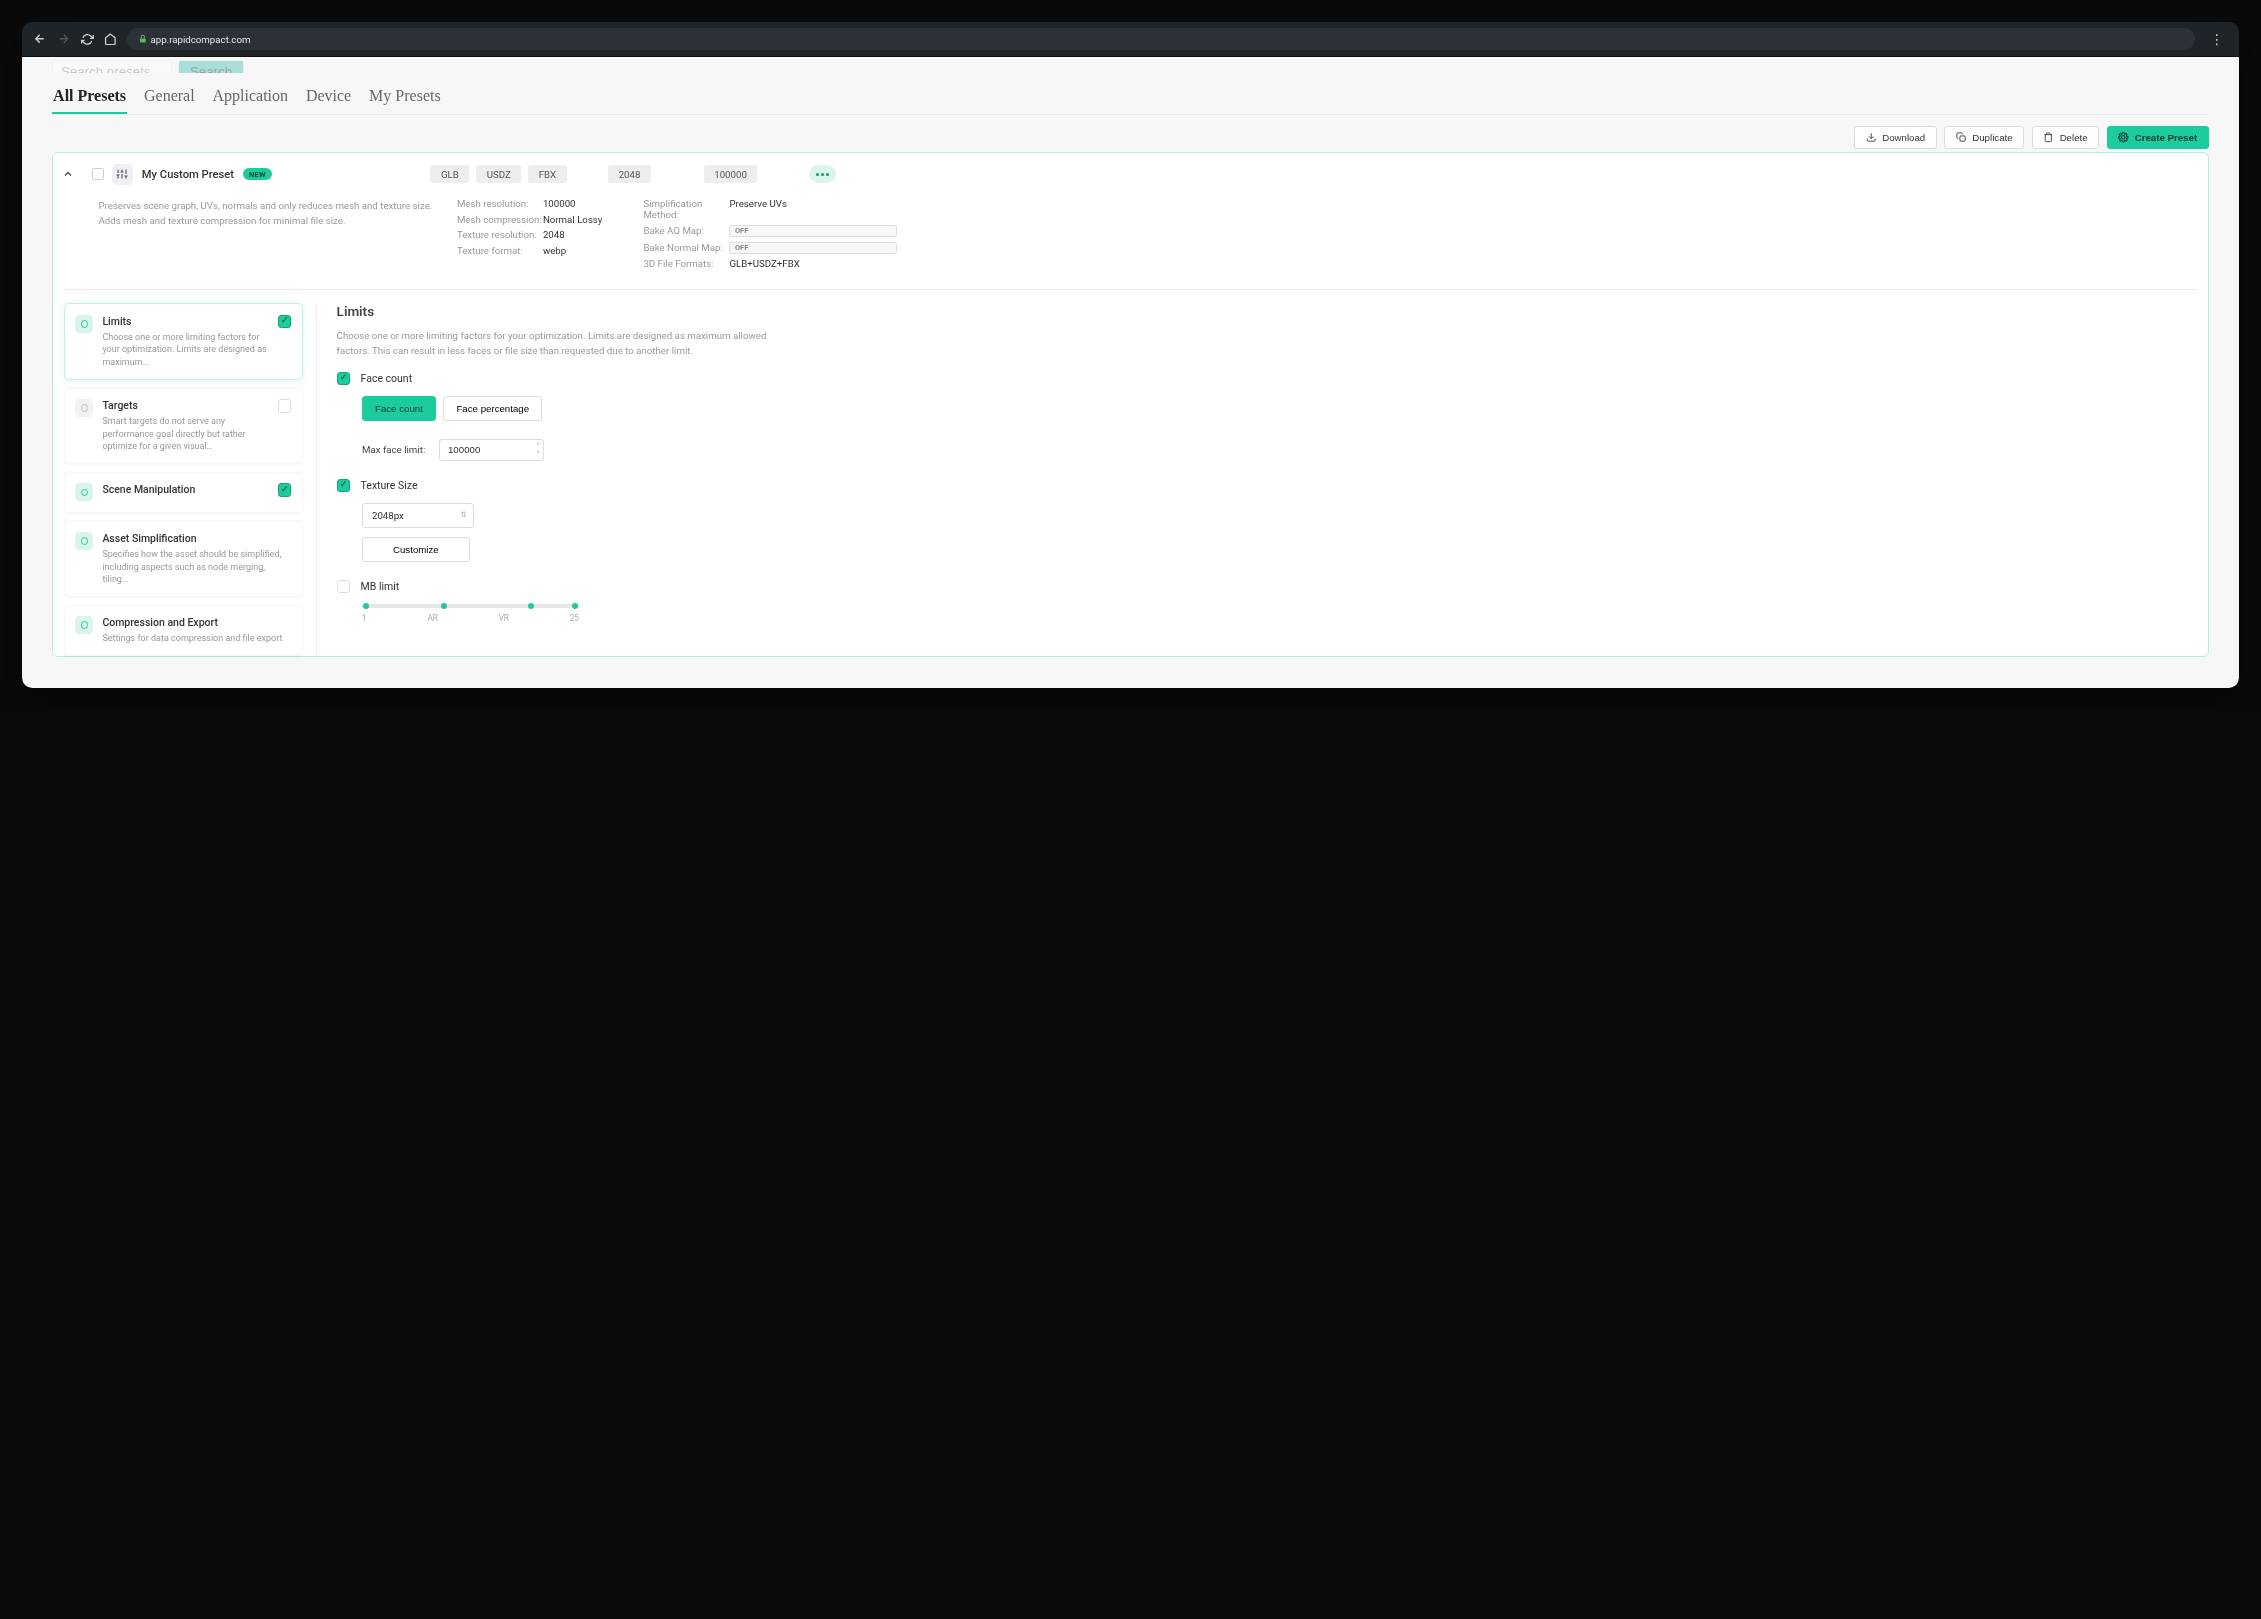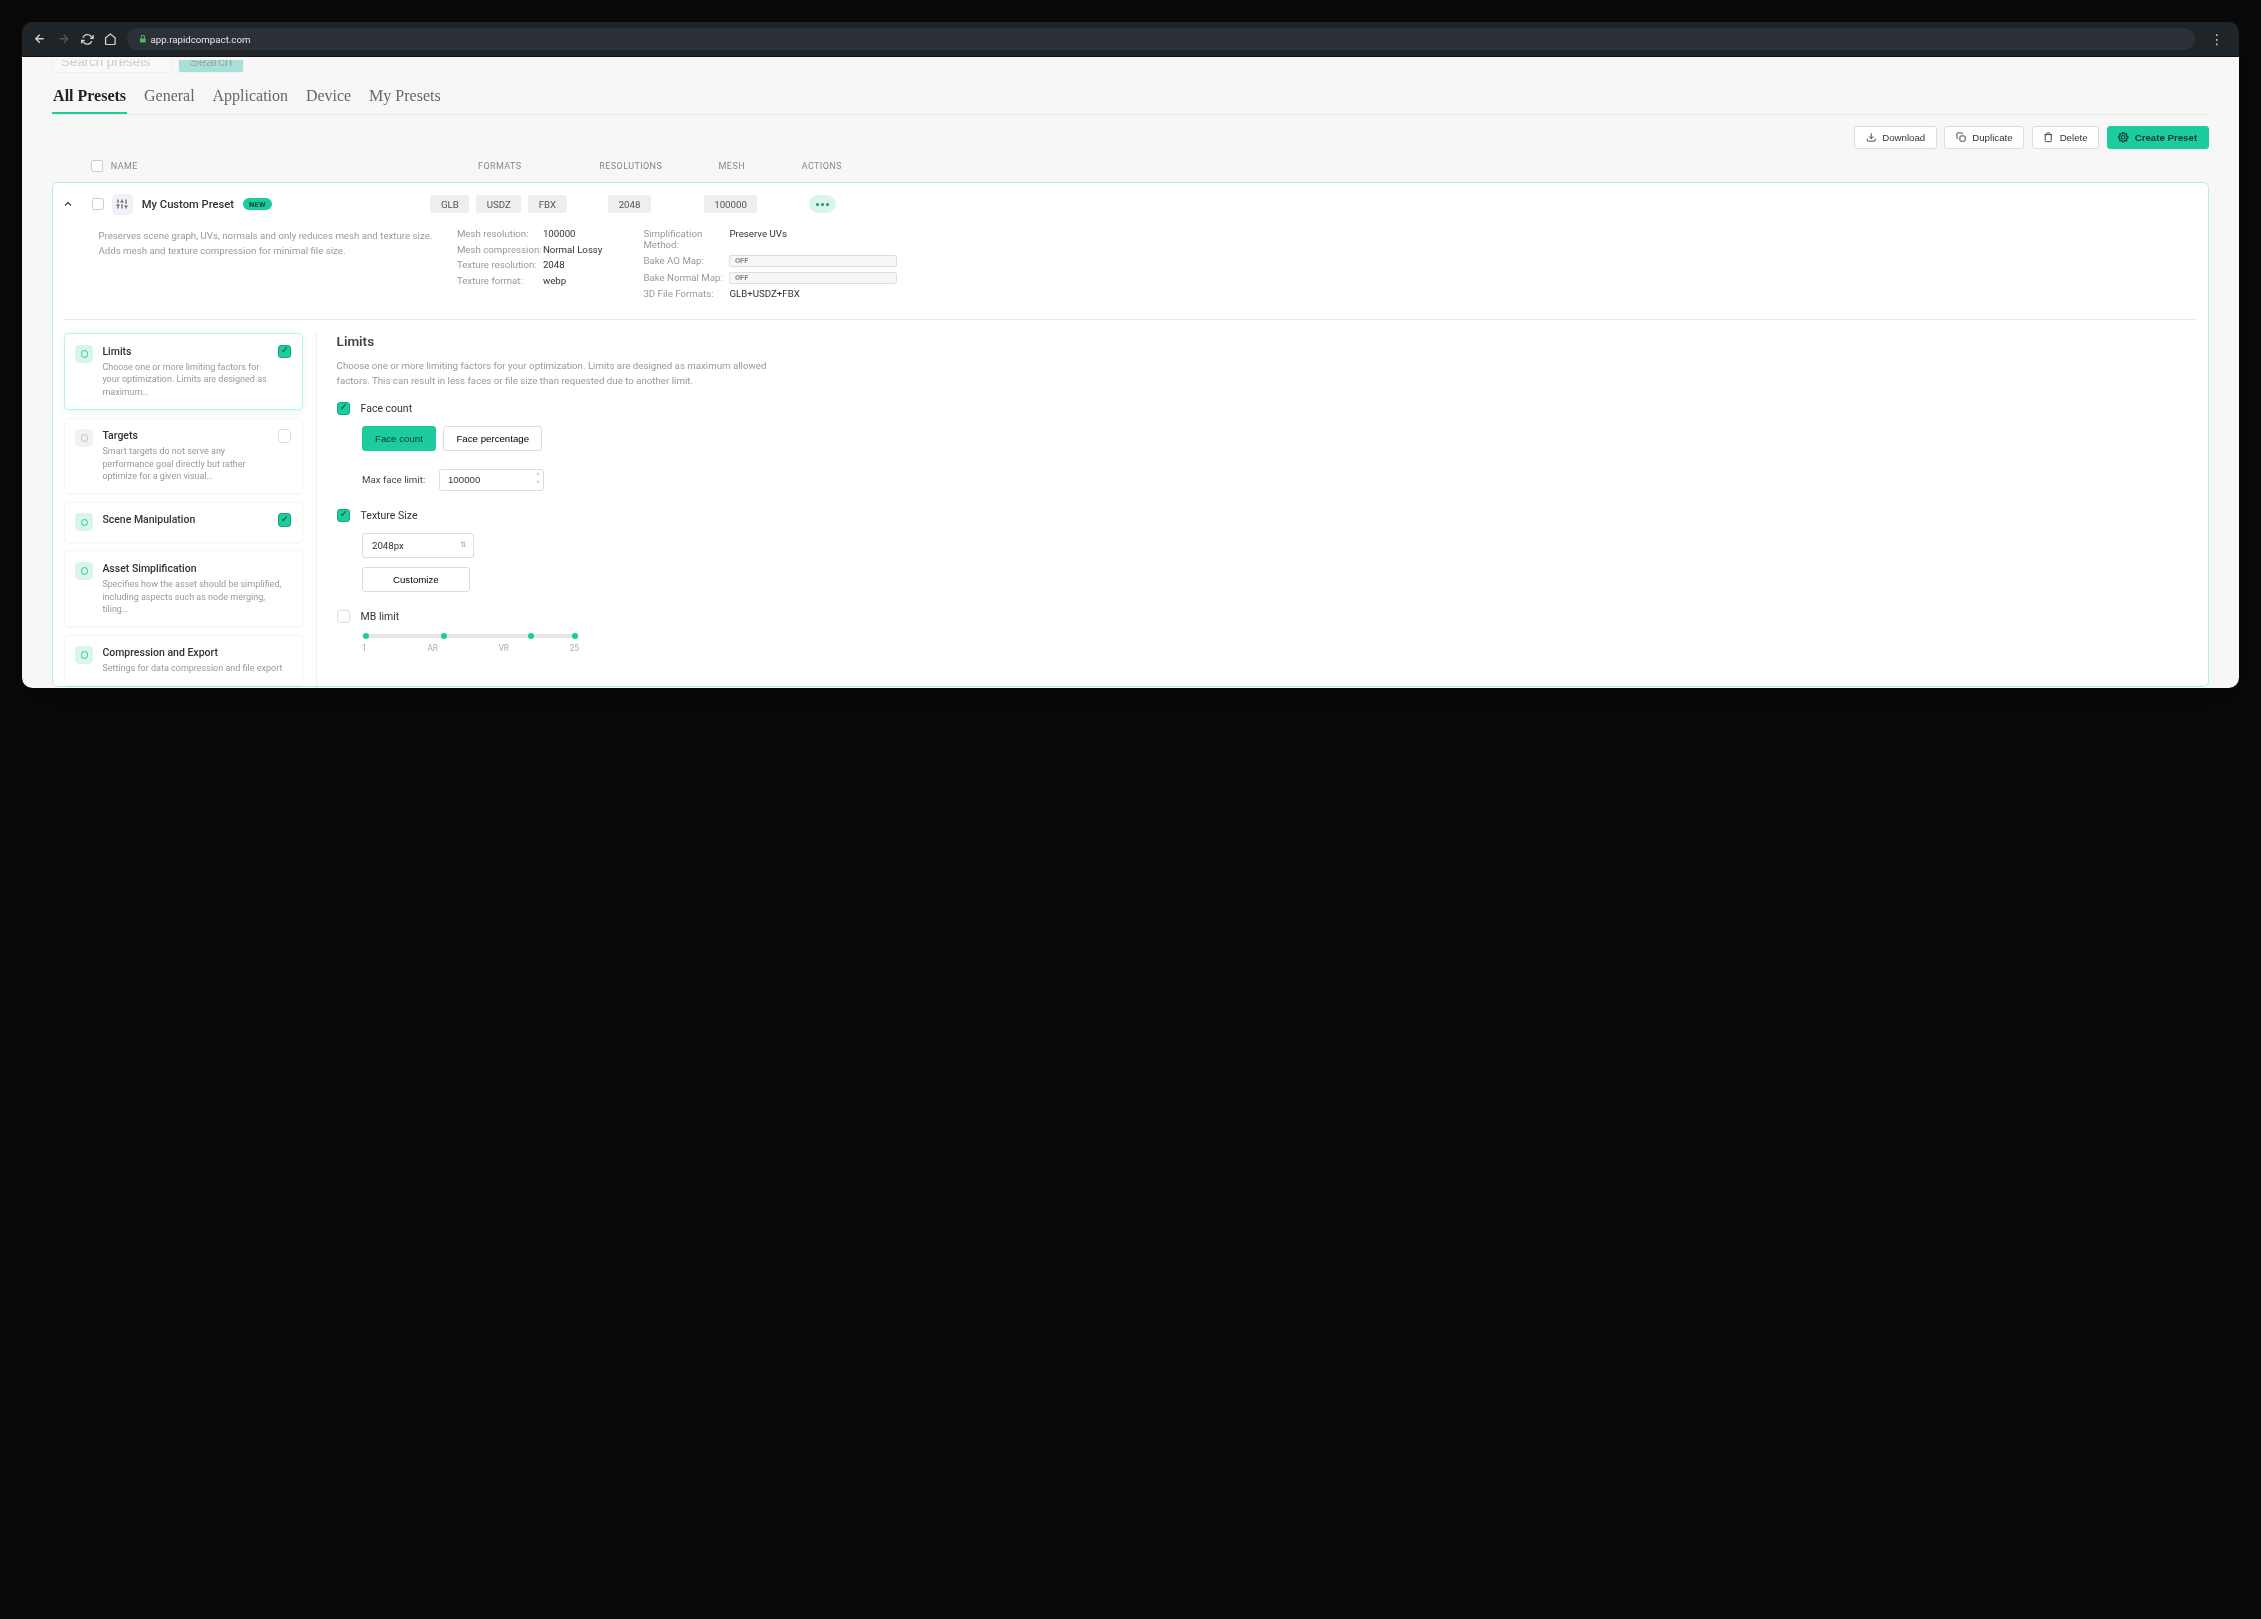--- a/index.html
+++ b/index.html
@@ -419,21 +419,21 @@
             <path d="M8 11V7a4 4 0 018 0v4" fill="none" stroke="currentColor" stroke-width="2.5"></path>
           </svg>
       </span>
       <span>app.rapidcompact.com</span>
     </div>
     <div class="menu-dots">⋮</div>
   </div>
 
   <div class="viewport">
 
-    <div class="top-controls" style="opacity:0.35; height:13.5px; overflow:hidden; align-items:flex-end;">
+    <div class="top-controls" style="opacity:0.35; height:13.5px; overflow:hidden; align-items:flex-start;">
       <input class="search-input" placeholder="Search presets" style="">
       <button class="search-btn">Search</button>
     </div>
 
     <div class="preset-tabs">
       <div class="preset-tab active">All Presets</div>
       <div class="preset-tab">General</div>
       <div class="preset-tab">Application</div>
       <div class="preset-tab">Device</div>
       <div class="preset-tab">My Presets</div>
@@ -461,31 +461,20 @@
       </button>
       <button class="btn primary">
         <svg width="10.5" height="10.5" viewBox="0 0 24 24" fill="none" stroke="currentColor" stroke-width="2.5">
             <circle cx="12" cy="12" r="4"></circle>
             <path d="M19.4 15a1.65 1.65 0 00.33 1.82l.06.06a2 2 0 01-2.83 2.83l-.06-.06a1.65 1.65 0 00-1.82-.33 1.65 1.65 0 00-1 1.51V21a2 2 0 01-4 0v-.09a1.65 1.65 0 00-1-1.51 1.65 1.65 0 00-1.82.33l-.06.06a2 2 0 01-2.83-2.83l.06-.06a1.65 1.65 0 00.33-1.82 1.65 1.65 0 00-1.51-1H3a2 2 0 010-4h.09a1.65 1.65 0 001.51-1 1.65 1.65 0 00-.33-1.82l-.06-.06a2 2 0 012.83-2.83l.06.06a1.65 1.65 0 001.82.33h0a1.65 1.65 0 001-1.51V3a2 2 0 014 0v.09a1.65 1.65 0 001 1.51 1.65 1.65 0 001.82-.33l.06-.06a2 2 0 012.83 2.83l-.06.06a1.65 1.65 0 00-.33 1.82v0a1.65 1.65 0 001.51 1H21a2 2 0 010 4h-.09a1.65 1.65 0 00-1.51 1z"></path>
           </svg>
         <span>Create Preset</span>
       </button>
     </div>
 
-    <div class="table-header">
-      <div></div>
-      <div>
-          <div class="checkbox"></div>
-        </div>
-      <div>NAME</div>
-      <div class="center">FORMATS</div>
-      <div class="center">RESOLUTIONS</div>
-      <div class="center">MESH</div>
-      <div class="center">ACTIONS</div>
-    </div>
 
     <div class="preset-card">
       <div class="preset-header">
         <div class="chevron">
           <svg width="12" height="12" viewBox="0 0 24 24" fill="none" stroke="currentColor" stroke-width="2.5">
               <polyline points="18 15 12 9 6 15"></polyline>
             </svg>
         </div>
         <div>
             <div class="checkbox"></div>

